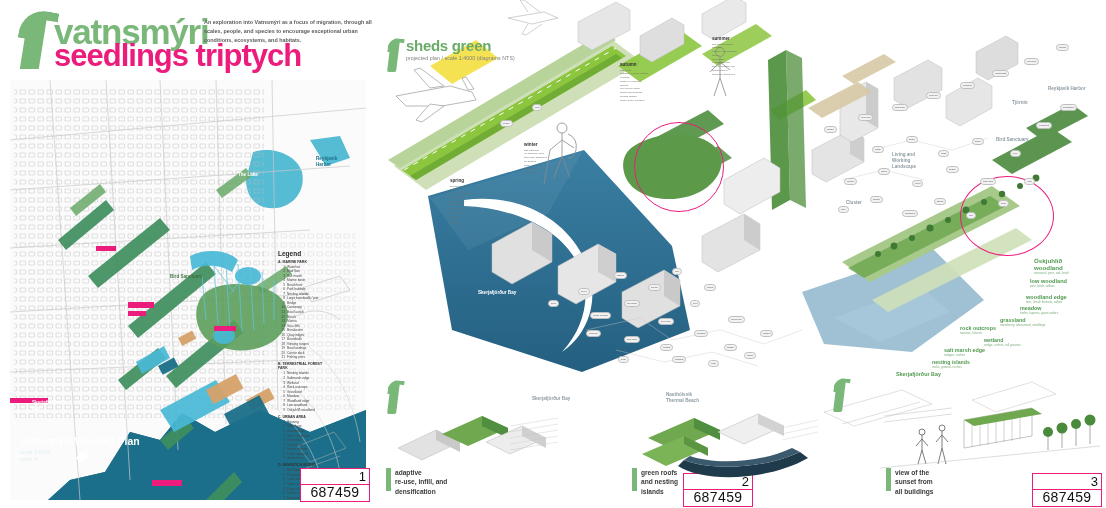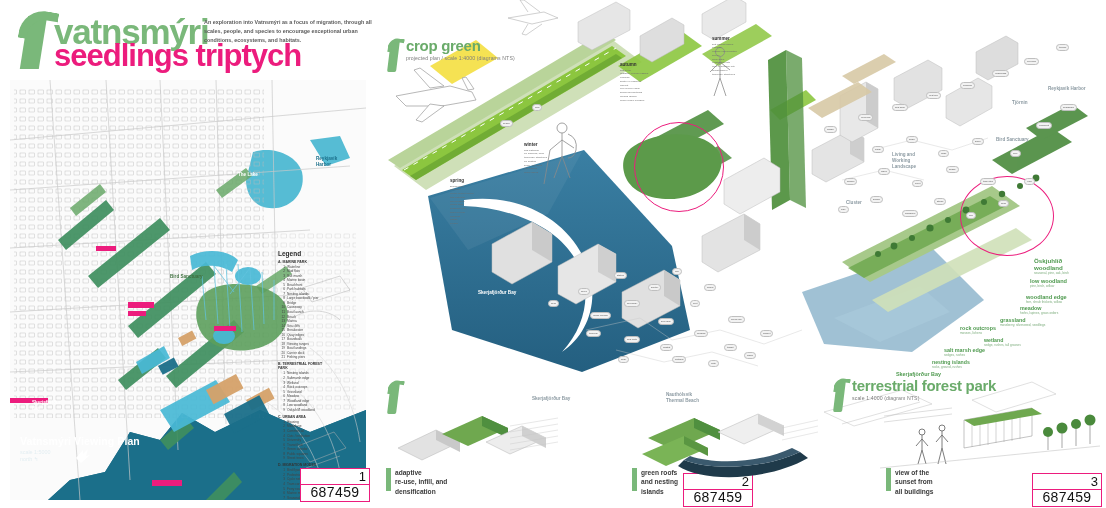--- a/index.html
+++ b/index.html
@@ -574,35 +574,31 @@
           <path d="M540 140 L580 150"></path>
         <path d="M580 150 L616 138"></path>
           <path d="M470 180 L512 170"></path>
         <path d="M512 170 L552 180"></path>
       </g>
     </svg>
 
     <div class="abs ptitle" style="left:14px;top:38px;">
       <div class="swoosh"></div>
       <div class="txt">
-        <div class="t">crop green</div>
+        <div class="t">sheds green</div>
         <div class="s">projected plan / scale 1:4000 (diagrams NTS)</div>
       </div>
     </div>
 
     <div class="abs ptitle" style="left:14px;top:380px;">
       <div class="swoosh"></div>
     </div>
 
     <div class="abs ptitle" style="left:460px;top:378px;">
       <div class="swoosh"></div>
-      <div class="txt">
-        <div class="t">terrestrial forest park</div>
-        <div class="s">scale 1:4000 (diagram NTS)</div>
-      </div>
     </div>
 
     <div class="abs hcircle" style="left:262px;top:122px;width:88px;height:88px;"></div>
     <div class="abs hcircle" style="left:588px;top:176px;width:92px;height:78px;"></div>
 
     <div class="abs season" style="left:340px;top:36px;">
       <div class="sh">summer</div>
       <div class="sb" style="white-space:pre-line;">soft landing ranges
 camping
 variable microclimates

